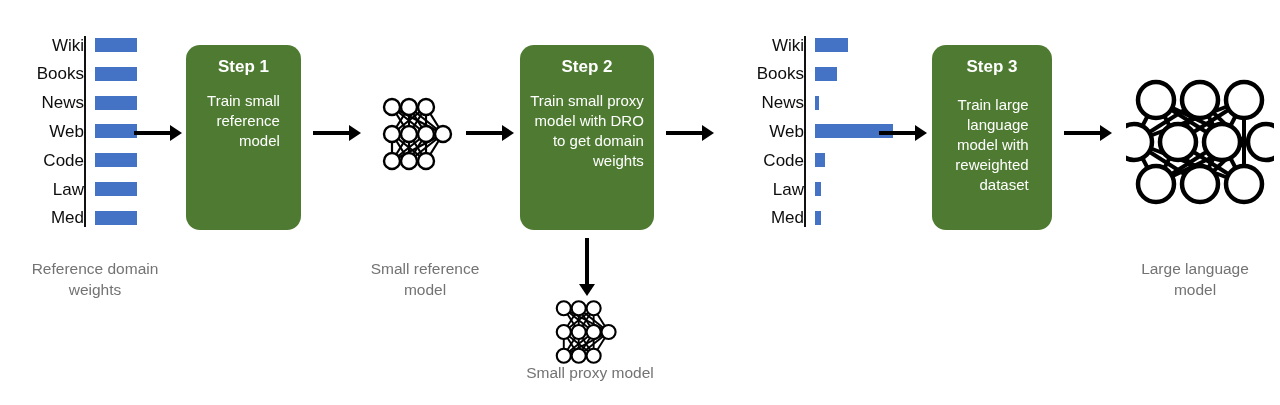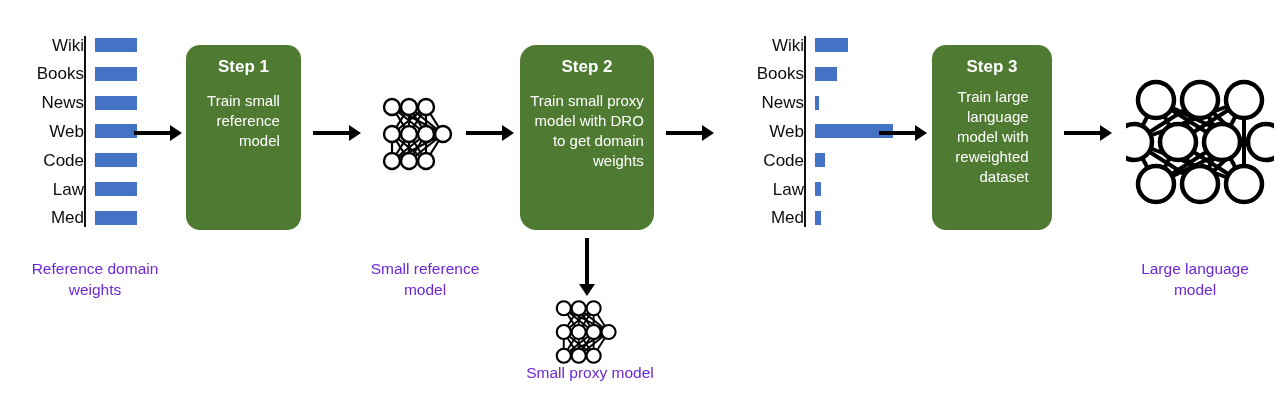--- a/index.html
+++ b/index.html
@@ -130,21 +130,21 @@
     border-right: 8px solid transparent;
     border-top: 12px solid #000;
   }
 
   
   .caption {
     position: absolute;
     text-align: center;
     font-size: 15.5px;
     line-height: 1.38;
-    color: #6d28d9;
+    color: #737373;
     white-space: pre-line;
   }
 
   
   .nn { position: absolute; }
 </style>
 </head>
 <body>
 
 <div id="stage">
@@ -258,21 +258,21 @@
     </svg>
   </div>
   <div class="caption" style="left:350px; top:258px; width:150px;">Small reference
 model</div>
 
   <div class="arrow-h" style="left:466px; top:124px; width:48px;">
     <div class="shaft"></div>
       <div class="head"></div>
   </div>
 
-  <div class="stepbox" style="left:520px; top:45px; width:134px; height:185px;border-radius:16px;">
+  <div class="stepbox" style="left:520px; top:45px; width:134px; height:185px;">
     <div class="step-title">Step 2</div>
     <div class="step-body" style="white-space:pre-line;">Train small proxy
 model with DRO
 to get domain
 weights</div>
   </div>
 
   <div class="arrow-h" style="left:666px; top:124px; width:48px;">
     <div class="shaft"></div>
       <div class="head"></div>
@@ -372,21 +372,21 @@
         </div>
       </div>
     </div>
   </div>
 
   <div class="arrow-h" style="left:879px; top:124px; width:48px;">
     <div class="shaft"></div>
       <div class="head"></div>
   </div>
 
-  <div class="stepbox" style="left:932px; top:45px; width:120px; height:185px; padding-top:12px;">
+  <div class="stepbox" style="left:932px; top:45px; width:120px; height:185px; padding-top:12px;gap:8px;">
     <div class="step-title" style="margin-bottom:10px;">Step 3</div>
     <div class="step-body" style="white-space:pre-line;">Train large
 language
 model with
 reweighted
 dataset</div>
   </div>
 
   <div class="arrow-h" style="left:1064px; top:124px; width:48px;">
     <div class="shaft"></div>

